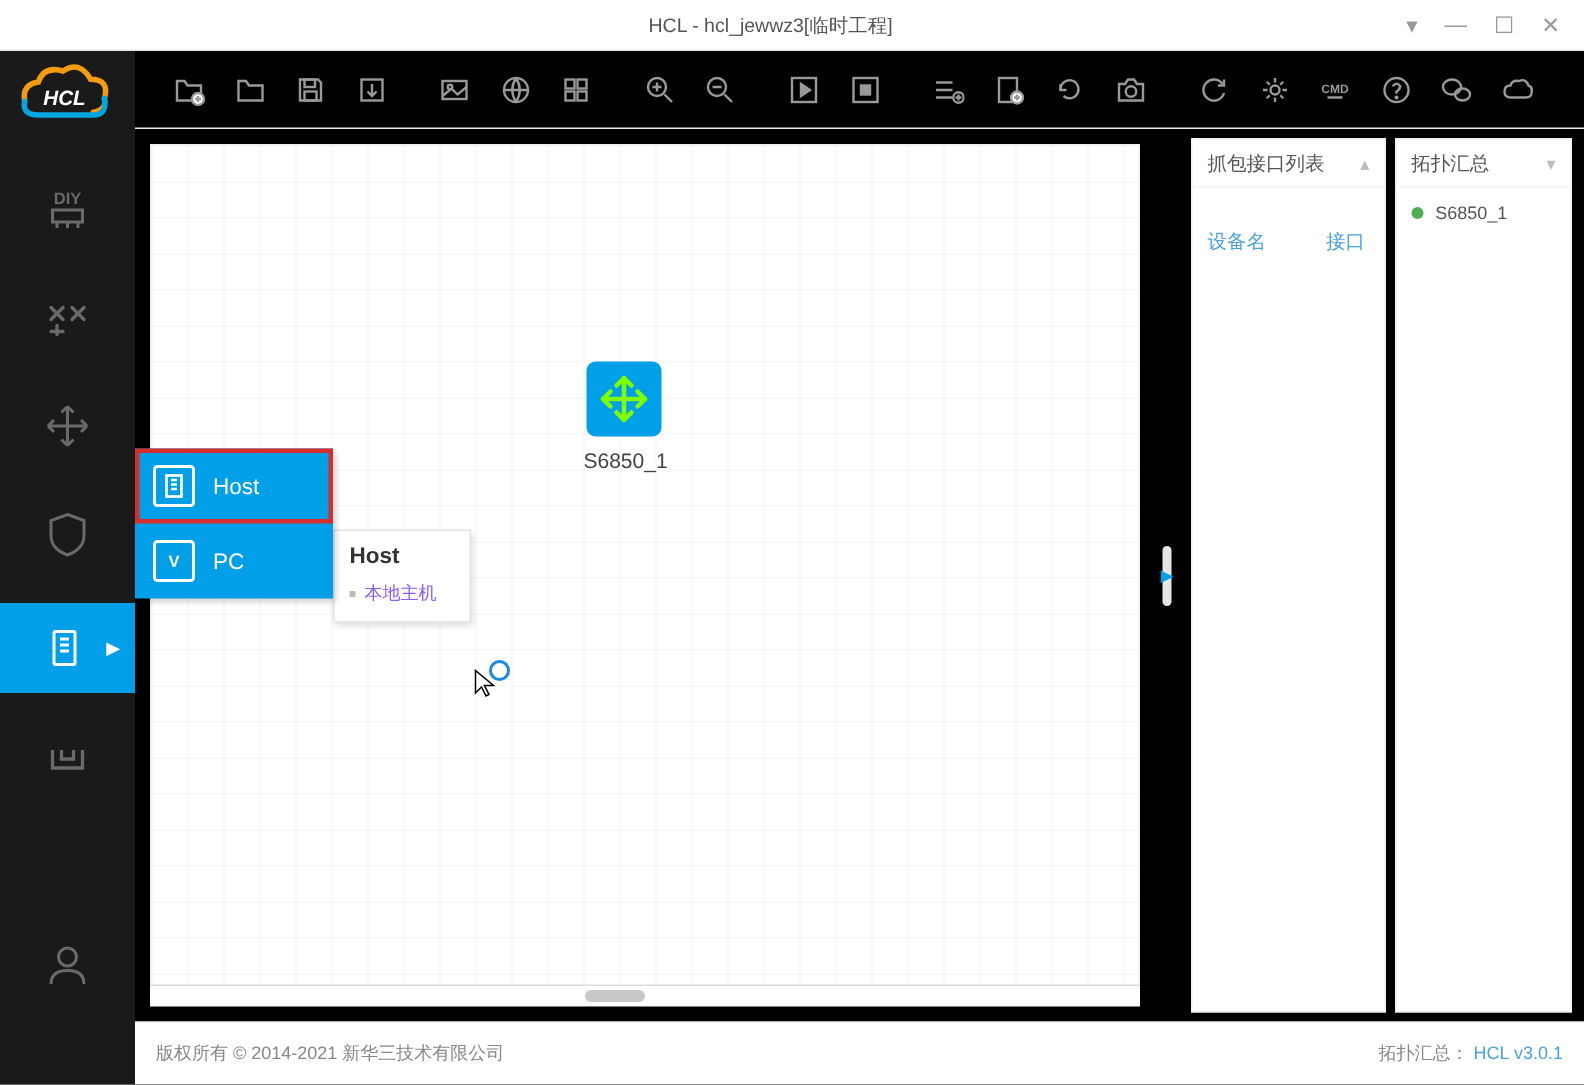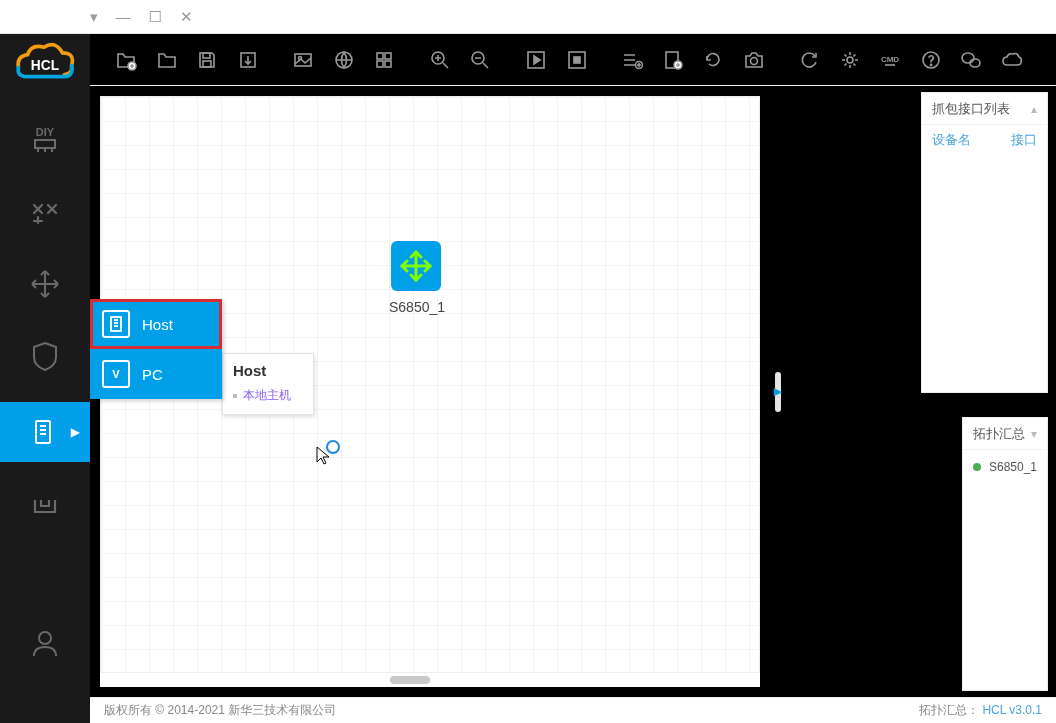--- a/index.html
+++ b/index.html
@@ -6,21 +6,21 @@
 body { width: 1056px; height: 723px; overflow: hidden; background: #fff; position: relative; }
 
 
 .titlebar { height: 34px; background: #fff; display: flex; align-items: center; border-bottom: 1px solid #e5e5e5; }
 .titlebar .title { flex: 1; text-align: center; font-size: 13px; color: #555; }
 .window-controls { display: flex; align-items: center; gap: 18px; padding-right: 16px; }
 .window-controls span { color: #999; cursor: pointer; font-size: 15px; }
 
 
 .left-sidebar { position: absolute; left: 0; top: 34px; bottom: 0; width: 90px; background: #1a1a1a; display: flex; flex-direction: column; align-items: center; padding-top: 4px; }
-.logo { width: 70px; height: 48px; display:flex; align-items:center; justify-content:center; margin-bottom: 18px; }
+.logo { width: 70px; height: 48px; display:flex; align-items:center; justify-content:flex-start; margin-bottom: 18px; font-style: italic; }
 .logo svg { width: 66px; height: 44px; }
 .side-icon { width: 44px; height: 44px; display:flex; align-items:center; justify-content:center; margin: 14px 0; color:#5a5a5a; cursor:pointer; position:relative; }
 .side-icon.active { width: 90px; height: 60px; background:#009fe8; color:#fff; margin:10px 0; }
 .side-icon.active .chev { position:absolute; right:10px; font-size:12px; }
 .side-icon.bottom { position:absolute; bottom: 44px; }
 
 
 .main-area { position:absolute; left:90px; right:0; top:34px; bottom:0; background:#000000; display:flex; flex-direction:column; }
 .toolbar { height:52px; display:flex; align-items:center; padding:0 20px; gap:0; border-bottom:1px solid #eee; }
 .tb-btn { width:34px; height:34px; display:flex; align-items:center; justify-content:center; color:#888; cursor:pointer; margin-right:8px; }
@@ -41,35 +41,35 @@
 .device { position:absolute; left:288px; top:144px; width:54px; text-align:center; }
 .device-box { width:50px; height:50px; background:#00a0e9; border-radius:6px; display:flex; align-items:center; justify-content:center; margin:0 auto; }
 .device-label { margin-top:8px; font-size:14px; color:#444; }
 
 
 .collapse-handle { width:16px; display:flex; align-items:center; justify-content:center; background:transparent; position:relative; }
 .collapse-handle .bar { width:6px; height:40px; background:#e5e5e5; border-radius:3px; position:relative; }
 .collapse-handle .arrow { position:absolute; color:#009fe8; font-size:11px; }
 
 
-.right-panels { width:270px; padding:6px 8px; display:flex; flex-direction:column; gap:24px;align-items:flex-end; }
+.right-panels { width:270px; padding:6px 8px; display:flex; flex-direction:row; gap:6px; }
 .panel { border:1px solid #eee; background:#fff; display:flex; flex-direction:column; }
 .panel.top { flex:1.1; }
 .panel.bottom { flex:1; }
 .panel-header { height:32px; display:flex; align-items:center; justify-content:space-between; padding:0 10px; font-size:13px; color:#555; border-bottom:1px solid #f2f2f2; }
 .panel-header .collapse { color:#bbb; font-size:12px; cursor:pointer; }
-.panel-cols { display:flex; padding:6px 10px; gap:40px; font-size:13px; }
+.panel-cols { display:flex; padding:6px 10px; gap:40px; font-size:13px;margin-top:21px; }
 .panel-cols span { color:#4aa3df; }
 .panel-body { padding:8px 10px; font-size:12px; color:#555; flex:1; }
 .topo-item { display:flex; align-items:center; gap:8px; padding:2px 0; }
 .dot { width:8px; height:8px; border-radius:50%; }
 .dot.green { background:#4caf50; }
 
 
-.statusbar { height:26px; border-top:1px solid #eee; display:flex; align-items:center; justify-content:space-between; padding:0 14px; font-size:12px; color:#888; background:#fff; }
+.statusbar { height:42px; border-top:1px solid #eee; display:flex; align-items:center; justify-content:space-between; padding:0 14px; font-size:12px; color:#888; background:#fff; }
 
 
 .submenu { position:absolute; left:90px; top:299px; width:132px; background:#009fe8; z-index:20; box-shadow:2px 2px 4px rgba(0,0,0,.18); }
 .submenu-item { height:50px; display:flex; align-items:center; padding-left:12px; gap:12px; color:#fff; font-size:15px; cursor:pointer; }
 .submenu-item.selected { outline:3px solid #d62e2e; outline-offset:-3px; }
 .submenu-item .mi-icon { width:28px; height:28px; display:flex; align-items:center; justify-content:center; border:2px solid #fff; border-radius:3px; }
 
 
 .tooltip { position:absolute; left:222px; top:353px; width:92px; background:#fff; border:1px solid #e3e3e3; padding:8px 10px 10px; box-shadow:1px 2px 4px rgba(0,0,0,.12); z-index:19; }
 .tooltip-title { font-weight:bold; font-size:15px; color:#333; margin-bottom:8px; }
@@ -80,20 +80,21 @@
 
 .cursor { position:absolute; left:316px; top:446px; z-index:30; pointer-events:none; }
 .cursor .busy { width:14px; height:14px; border:2.5px solid #1e88e5; border-radius:50%; position:absolute; left:10px; top:-6px; }
 
 </style>
 </head>
 <body>
 
 <div class="titlebar">
   <div style="width:90px"></div>
+  <div class="title">HCL - hcl_jewwz3[临时工程]</div>
   <div class="window-controls">
     <span>▾</span>
     <span>—</span>
     <span>☐</span>
     <span>✕</span>
   </div>
 </div>
 
 <div class="left-sidebar">
   <div class="logo">

